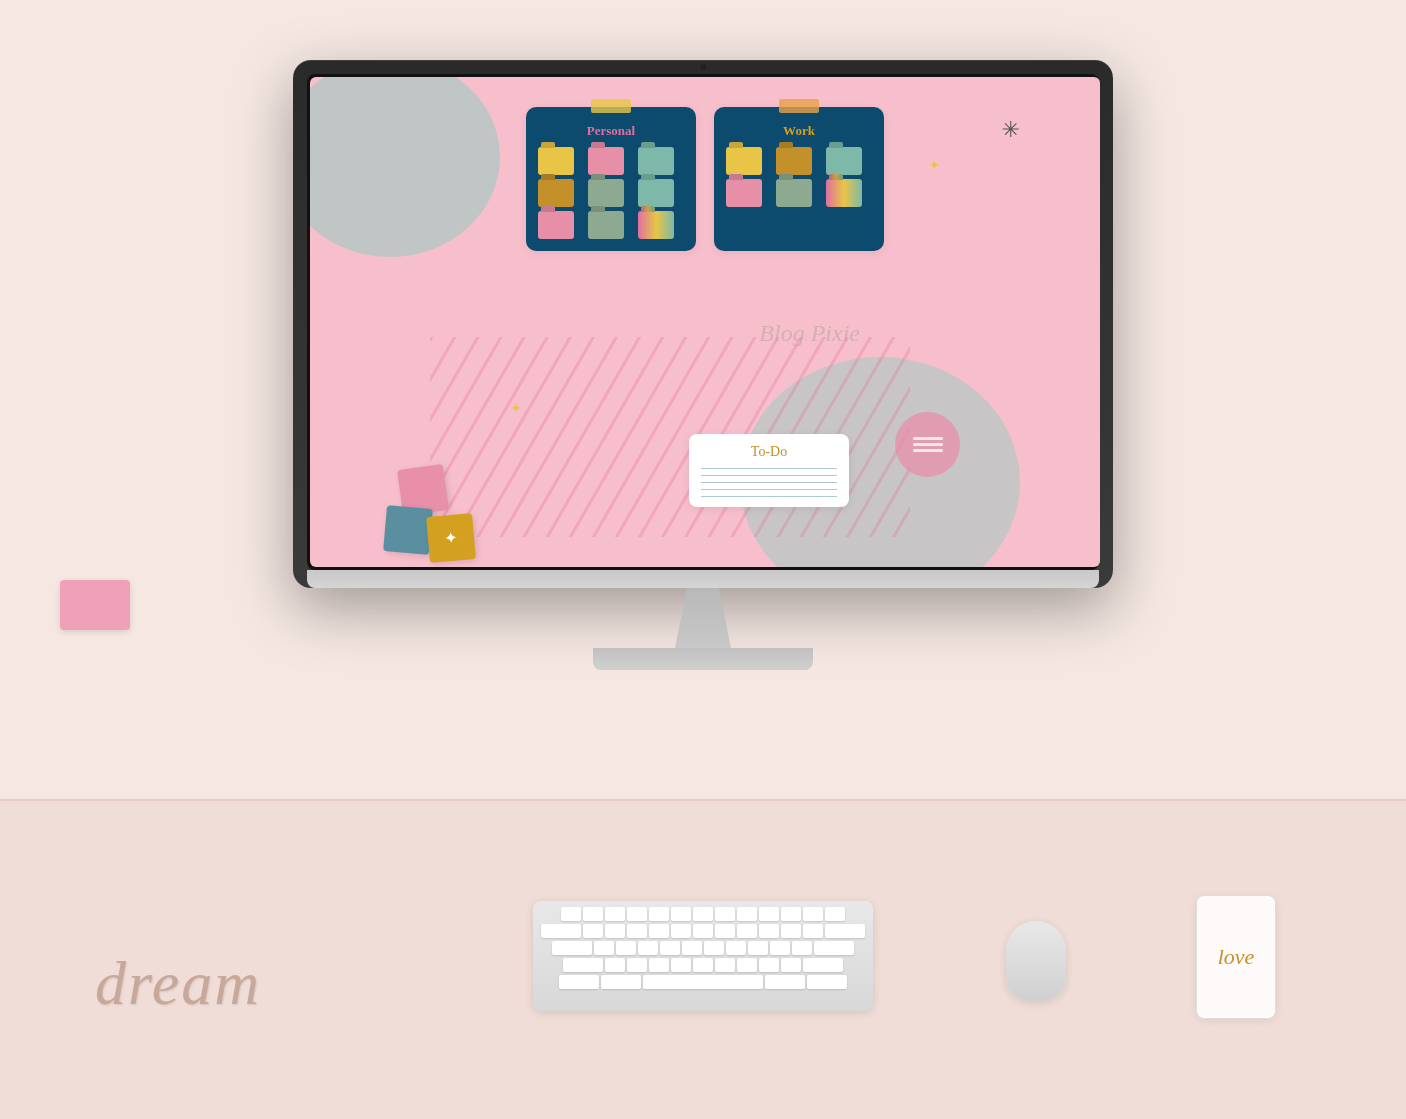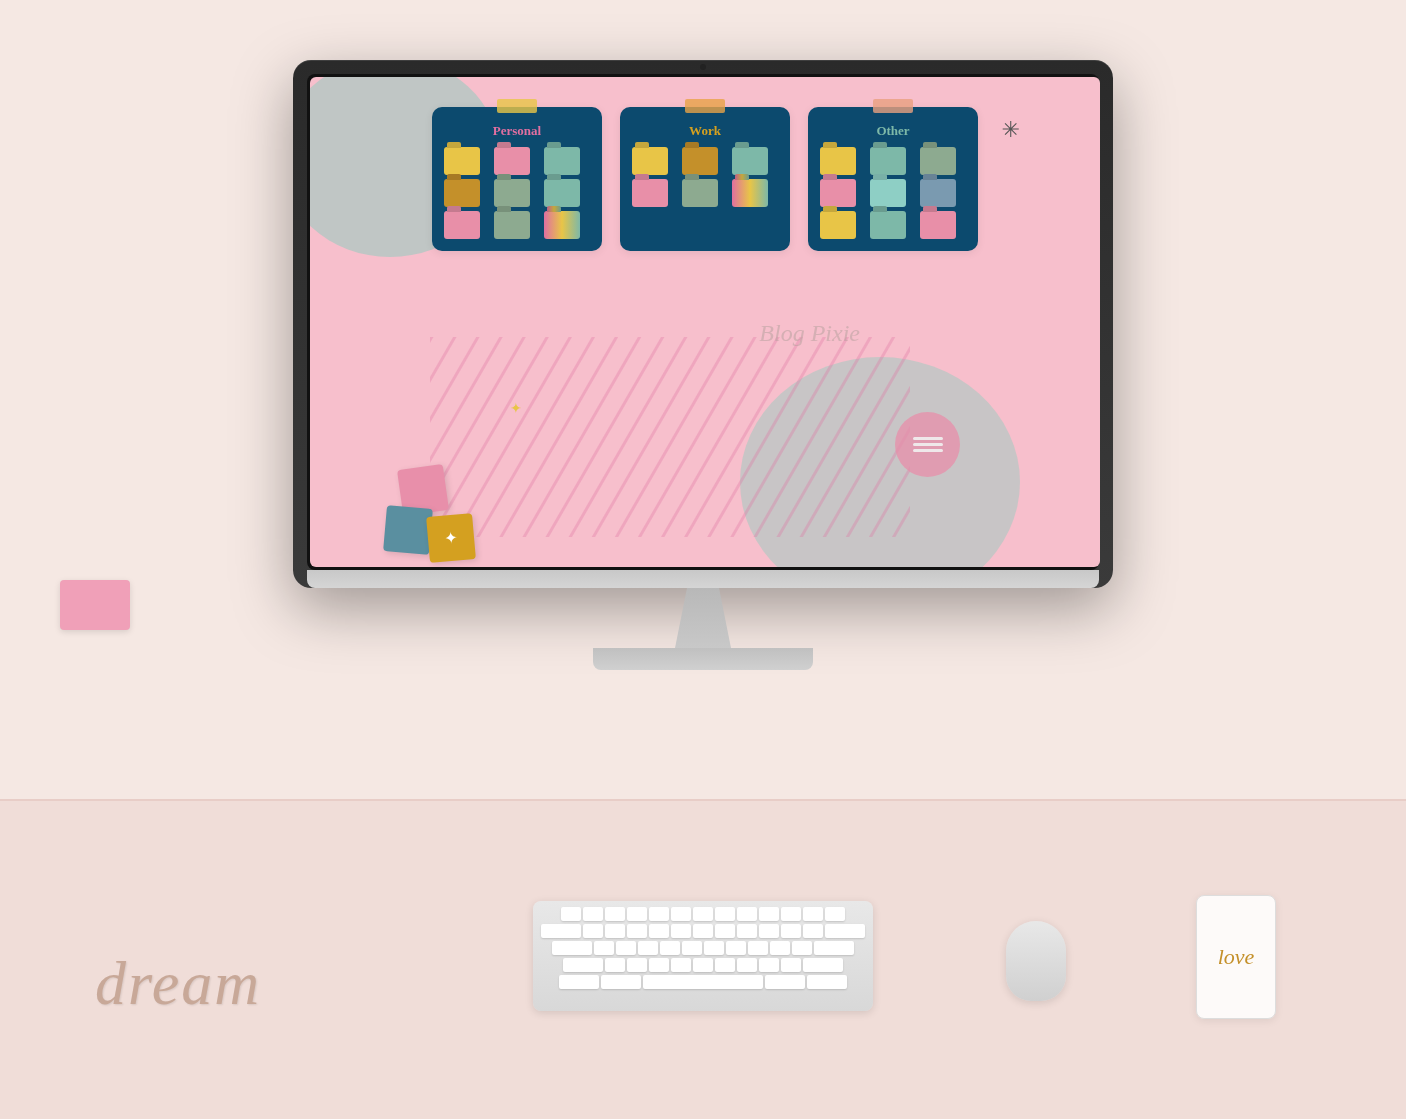--- a/index.html
+++ b/index.html
@@ -481,37 +481,32 @@
             <div class="folder-grid-2col">
               <div class="folder-icon fi-yellow"></div>
               <div class="folder-icon fi-mustard"></div>
               <div class="folder-icon fi-teal"></div>
               <div class="folder-icon fi-pink"></div>
               <div class="folder-icon fi-sage"></div>
               <div class="folder-icon" style="background: linear-gradient(90deg,#e06fa0,#e8c547,#7db8a8);"></div>
             </div>
           </div>
 
-          <div class="folder-card">
-            <div class="tape" style="background:#e8a080; position:absolute; top:-8px; left:50%; transform:translateX(-50%); width:40px; height:14px; border-radius:2px; opacity:0.8;"></div>
-            <div class="card-title card-title-other">Other</div>
-            <div class="folder-grid">
-              <div class="folder-icon fi-yellow"></div>
-              <div class="folder-icon fi-teal"></div>
-              <div class="folder-icon fi-sage"></div>
-              <div class="folder-icon fi-pink"></div>
-              <div class="folder-icon fi-light-teal"></div>
-              <div class="folder-icon fi-blue-gray"></div>
-              <div class="folder-icon fi-yellow"></div>
-              <div class="folder-icon fi-teal"></div>
-              <div class="folder-icon fi-pink"></div>
-            </div>
+        </div>
+
+        <div class="todo-widget">
+          <div class="todo-title">To-Do</div>
+          <div class="todo-lines">
+            <div class="todo-line"></div>
+            <div class="todo-line"></div>
+            <div class="todo-line"></div>
+            <div class="todo-line"></div>
+            <div class="todo-line"></div>
           </div>
         </div>
-
 
         <div class="sticky-notes">
           <div class="sticky sticky-pink"></div>
           <div class="sticky sticky-teal"></div>
           <div class="sticky sticky-yellow">
             <div style="position:absolute; top:50%; left:50%; transform:translate(-50%,-50%); color:white; font-size:16px;">✦</div>
           </div>
         </div>
 
         <div class="circle-badge">

